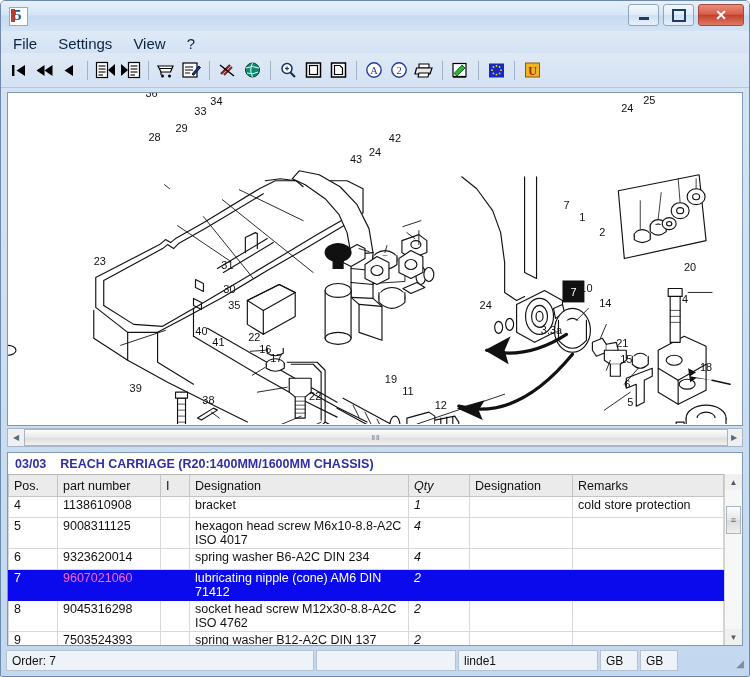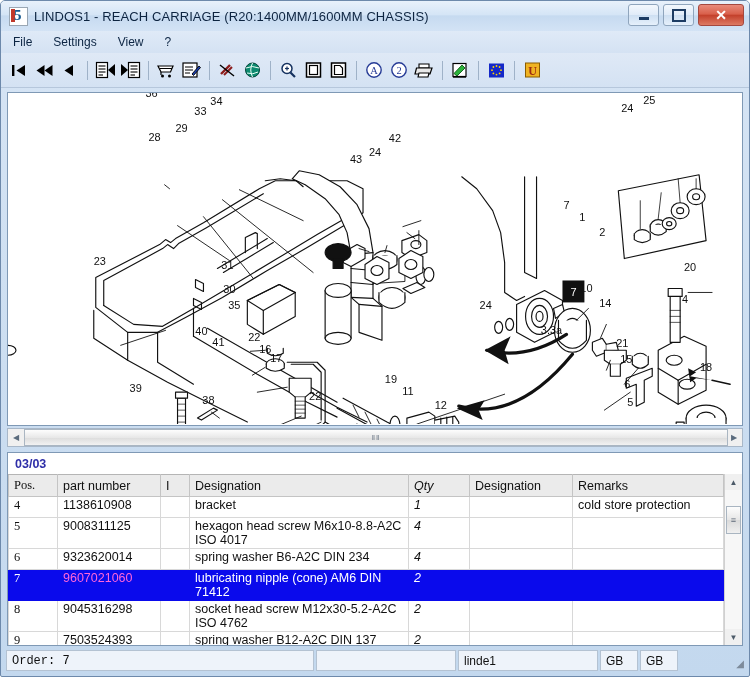--- a/index.html
+++ b/index.html
@@ -68,24 +68,24 @@
     border-color: #a4483f;
     background: linear-gradient(to bottom, #e88b7c 0%, #d9604b 45%, #c4412c 52%, #dd7a63 100%);
   }
   .min-glyph { width: 10px; height: 3px; background: #1d3c63; margin-top: 6px; }
   .max-glyph { width: 10px; height: 9px; border: 2px solid #1d3c63; }
   .close-glyph { color: #fff; font-size: 14px; font-weight: bold; line-height: 1; font-family: "Liberation Sans", sans-serif;}
 
   
   .menubar {
     height: 22px;
-    display: flex; align-items: center;
+    display: flex; align-items: flex-end;
     padding-left: 10px;
     background: linear-gradient(to bottom,#dfeaf7,#d4e2f3);
-    font-size: 12px; color: #1a1a1a;
+    font-size: 15px; color: #1a1a1a;
     flex: 0 0 auto;
   }
   .menu-item { padding: 1px 10px 1px 2px; margin-right: 9px; cursor: default; color:#0b2442; }
 
   
   .toolbar {
     height: 34px;
     display: flex; align-items: center;
     padding-left: 6px;
     background: linear-gradient(to bottom,#dfe9f6 0%,#d4e2f3 100%);
@@ -174,21 +174,21 @@
     border: 1px solid #d8d8d8;
     padding: 1px 5px;
     vertical-align: top;
     color: #111;
     height: 18px;
     overflow: hidden;
   }
   td.pn { color: #1d8a3e; }
   tr.sel td { background: #0a0aec; color: #ffffff; border-color: #0a0aec; }
   tr.sel td.pn { color: #ff66d9; margin-left: 16px; }
-  .colw-pos { width: 38px; font-family: Liberation Serif, serif; }
+  .colw-pos { width: 38px; }
   .colw-pn  { width: 92px; }
   .colw-i   { width: 18px; }
   .colw-des { width: auto; }
   .colw-qty { width: 50px; font-style: italic; }
   .colw-rep { width: 92px; }
   .colw-rem { width: 140px; }
 
   .vscroll {
     width: 17px; flex: 0 0 auto;
     background: #f4f4f4;
@@ -217,39 +217,38 @@
   }
   .st-cell {
     border: 1px solid #b4c2d2;
     background: #eef3fa;
     display: flex; align-items: center;
     padding: 0 5px;
     margin-right: 2px;
     white-space: nowrap;
     overflow: hidden;
   }
-  .st-order { width: 296px; font-family: Liberation Mono, monospace; }
+  .st-order { width: 296px; }
   .st-blank { width: 128px; }
   .st-user  { width: 128px; }
   .st-id    { width: 124px; }
   .st-gb1   { width: 26px; }
   .st-gb2   { width: 26px; }
   .st-grip  { flex: 1; display:flex; align-items:flex-end; justify-content:flex-end; padding-bottom:2px; color:#7d8b9b; font-size:10px; }
 </style>
 </head>
 <body>
 
 <div class="window">
 
   <div class="titlebar">
     <div class="app-logo">
       <div class="bar-red"></div>
       <div class="glyph">5</div>
     </div>
-    <div class="title-text">LINDOS1 - REACH CARRIAGE (R20:1400MM/1600MM CHASSIS)</div>
     <div class="win-buttons">
       <div class="win-btn">
           <div class="min-glyph"></div>
         </div>
       <div class="win-btn">
           <div class="max-glyph"></div>
         </div>
       <div class="win-btn close">
           <div class="close-glyph">✕</div>
         </div>
@@ -706,20 +705,21 @@
     <div class="hs-arrow">◀</div>
     <div class="hs-track">
       <div class="hs-thumb">‖‖</div>
     </div>
     <div class="hs-arrow">▶</div>
   </div>
 
   <div class="list-wrap">
     <div class="list-title">
       <span class="code">03/03</span>
+      <span>REACH CARRIAGE (R20:1400MM/1600MM CHASSIS)</span>
     </div>
 
     <div class="table-area">
       <table class="parts">
         <thead>
           <tr>
             <th class="colw-pos">Pos.</th>
             <th class="colw-pn">part number</th>
             <th class="colw-i">I</th>
             <th class="colw-des">Designation</th>
@@ -762,21 +762,21 @@
               <td class="colw-i"></td>
               <td class="colw-des">lubricating nipple (cone) AM6  DIN 71412</td>
               <td class="colw-qty">2</td>
               <td class="colw-rep"></td>
               <td class="colw-rem"></td>
             </tr>
             <tr>
               <td class="colw-pos">8</td>
               <td class="colw-pn pn">9045316298</td>
               <td class="colw-i"></td>
-              <td class="colw-des">socket head screw M12x30-5.2-A2C  ISO 4762</td>
+              <td class="colw-des">socket head screw M12x30-8.8-A2C  ISO 4762</td>
               <td class="colw-qty">2</td>
               <td class="colw-rep"></td>
               <td class="colw-rem"></td>
             </tr>
             <tr>
               <td class="colw-pos">9</td>
               <td class="colw-pn pn">7503524393</td>
               <td class="colw-i"></td>
               <td class="colw-des">spring washer B12-A2C  DIN 137</td>
               <td class="colw-qty">2</td>

